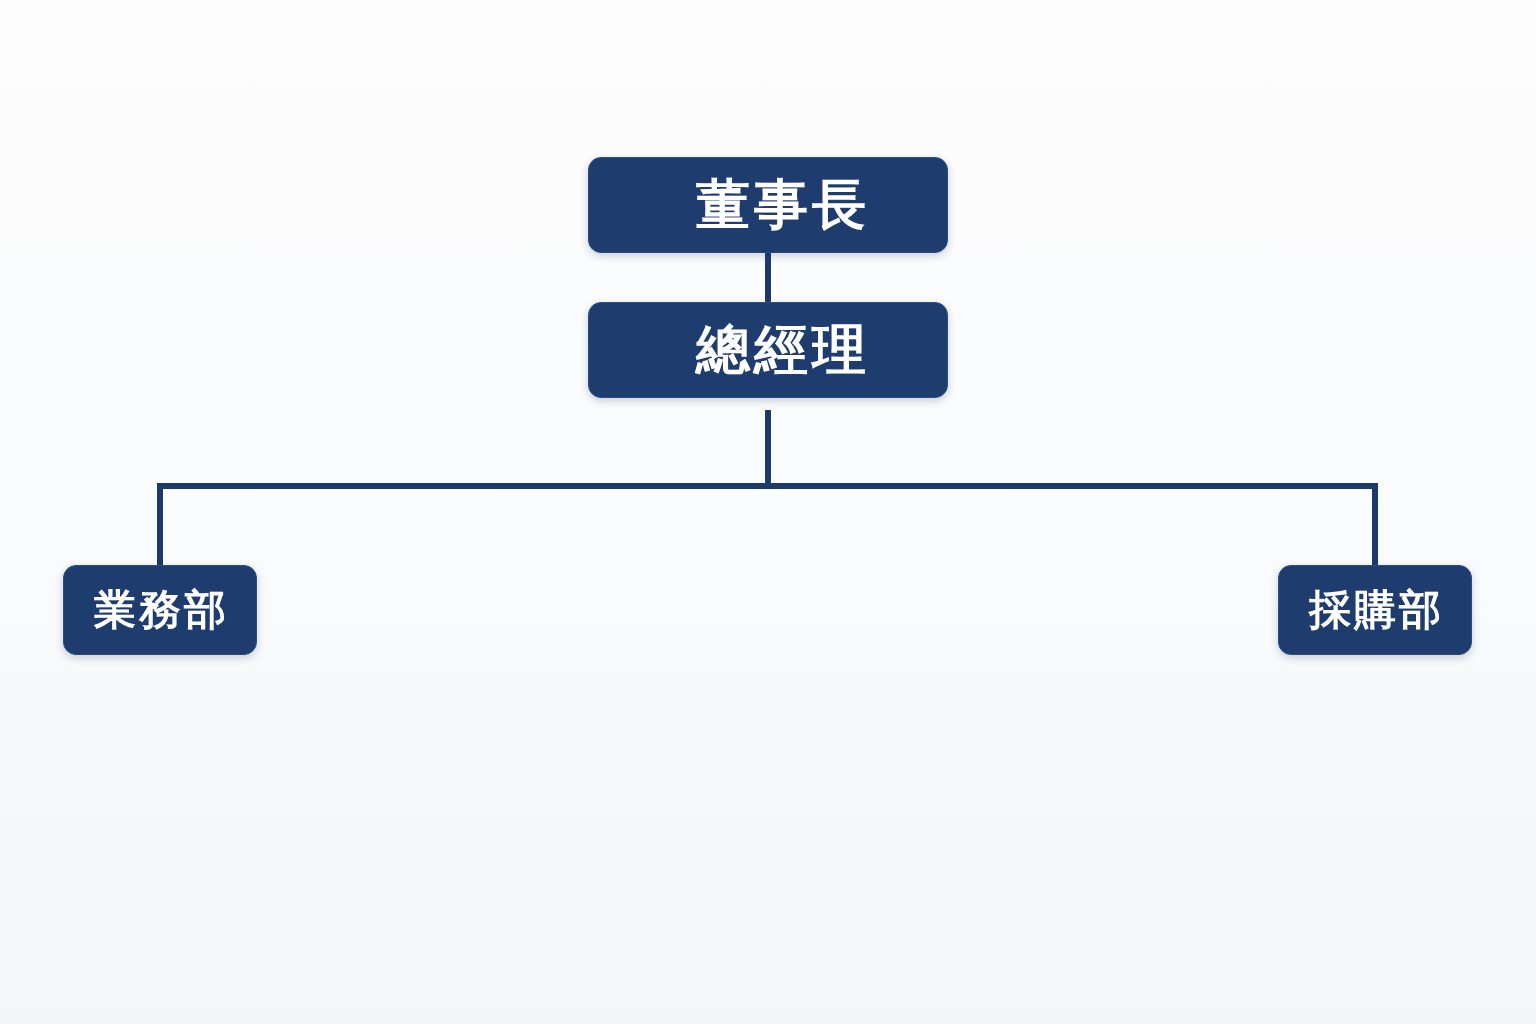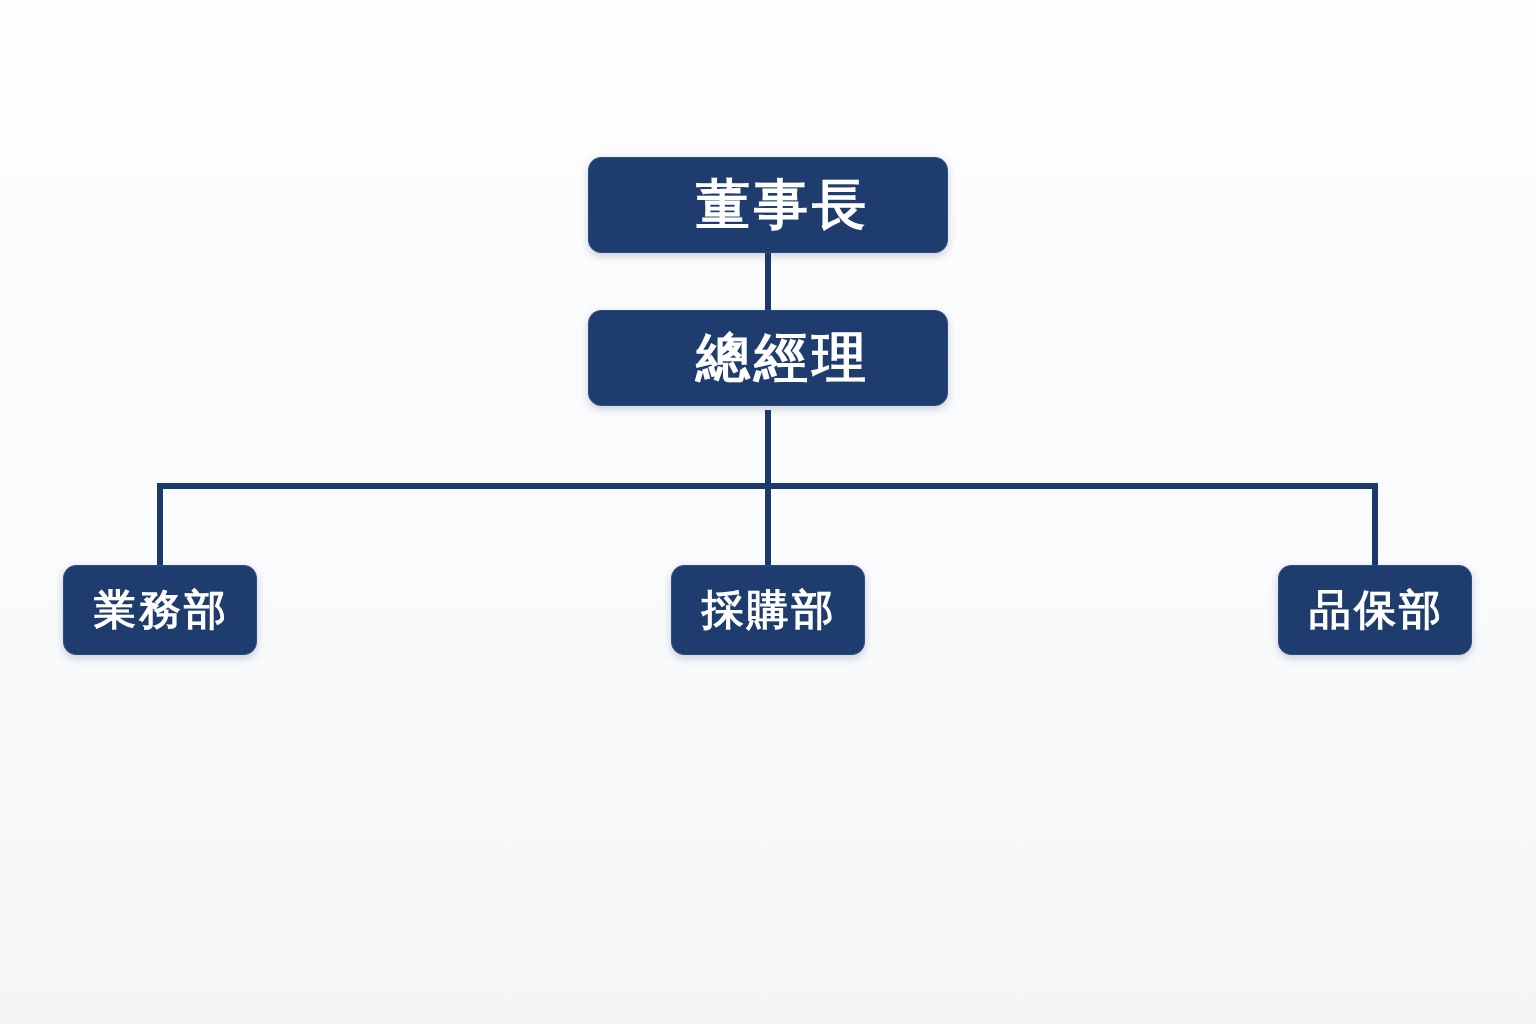--- a/index.html
+++ b/index.html
@@ -34,21 +34,21 @@
     box-sizing: border-box;
   }
   .node-top {
     left: 588px;
     width: 360px;
     height: 96px;
     font-size: 54px;
     padding-left: 26px;
   }
   #node-chairman { top: 157px; }
-  #node-gm      { top: 310px; }
+  #node-gm      { top: 302px; }
   .connector {
     position: absolute;
     background: #1b3a6b;
   }
   .v-line {
     width: 6px;
   }
   #conn-chairman-gm {
     left: 765px;
     top: 253px;
@@ -131,21 +131,15 @@
 
     <div class="dept-wrap">
       <div class="dept-drop"></div>
       <div class="org-node node-dept">
         <span>採購部</span>
       </div>
     </div>
 
 
 
-    <div class="dept-wrap">
-      <div class="dept-drop"></div>
-      <div class="org-node node-dept">
-        <span>品保部</span>
-      </div>
-    </div>
 
   </div>
 </div>
 
 </body></html>

